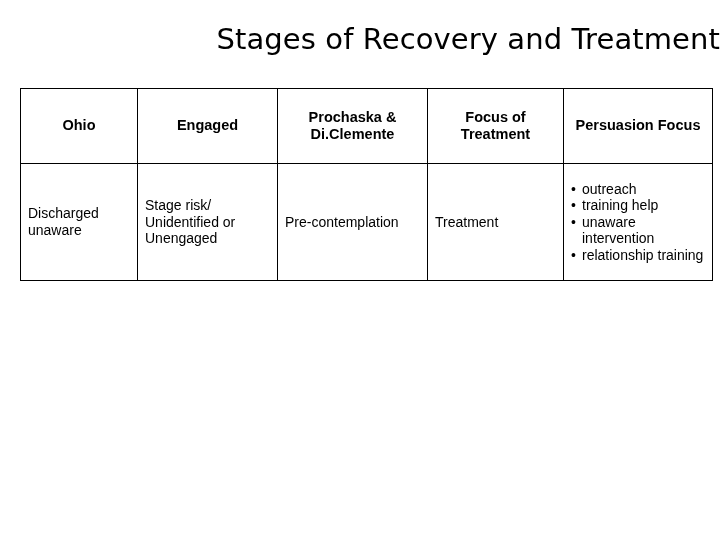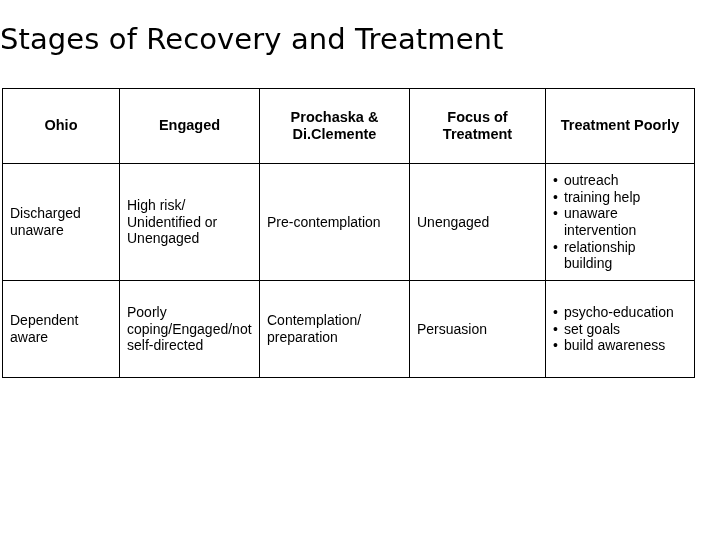--- a/index.html
+++ b/index.html
@@ -13,31 +13,31 @@
     font-family: "Liberation Sans", sans-serif;
     overflow: hidden;
   }
   .slide {
     position: relative;
     width: 720px;
     height: 540px;
     box-sizing: border-box;
   }
   .slide-title {
-    text-align: left;
+    text-align: right;
     font-family: "DejaVu Sans", sans-serif;
     font-size: 29px;
     color: #000000;
     font-weight: normal;
     padding-top: 22px;
     letter-spacing: 0.1px;
   }
   .table-wrap {
     position: absolute;
-    left: 2px;
+    left: 20px;
     top: 88px;
     width: 692px;
   }
   table.stages {
     border-collapse: collapse;
     width: 692px;
     table-layout: fixed;
     background: #ffffff;
   }
   table.stages td, table.stages th {
@@ -102,48 +102,35 @@
           <col class="col2">
           <col class="col3">
           <col class="col4">
       </colgroup>
       <thead>
         <tr>
           <th>Ohio</th>
           <th>Engaged</th>
           <th>Prochaska &amp; Di.Clemente</th>
           <th>Focus of Treatment</th>
-          <th>Treatment Poorly</th>
+          <th>Persuasion Focus</th>
         </tr>
       </thead>
       <tbody>
         <tr class="row-engagement">
           <td class="cell">Discharged unaware</td>
-          <td class="cell">High risk/ Unidentified or Unengaged</td>
+          <td class="cell">Stage risk/ Unidentified or Unengaged</td>
           <td class="cell">Pre-contemplation</td>
-          <td class="cell">Unengaged</td>
+          <td class="cell">Treatment</td>
           <td class="cell">
             <ul class="bullets">
               <li>outreach</li>
               <li>training help</li>
               <li>unaware intervention</li>
-              <li>relationship building</li>
-            </ul>
-          </td>
-        </tr>
-        <tr class="row-persuasion">
-          <td class="cell">Dependent aware</td>
-          <td class="cell">Poorly coping/Engaged/not self-directed</td>
-          <td class="cell">Contemplation/ preparation</td>
-          <td class="cell">Persuasion</td>
-          <td class="cell">
-            <ul class="bullets">
-              <li>psycho-education</li>
-              <li>set goals</li>
-              <li>build awareness</li>
+              <li>relationship training</li>
             </ul>
           </td>
         </tr>
       </tbody>
     </table>
   </div>
 
 </div>
 
 </body></html>

